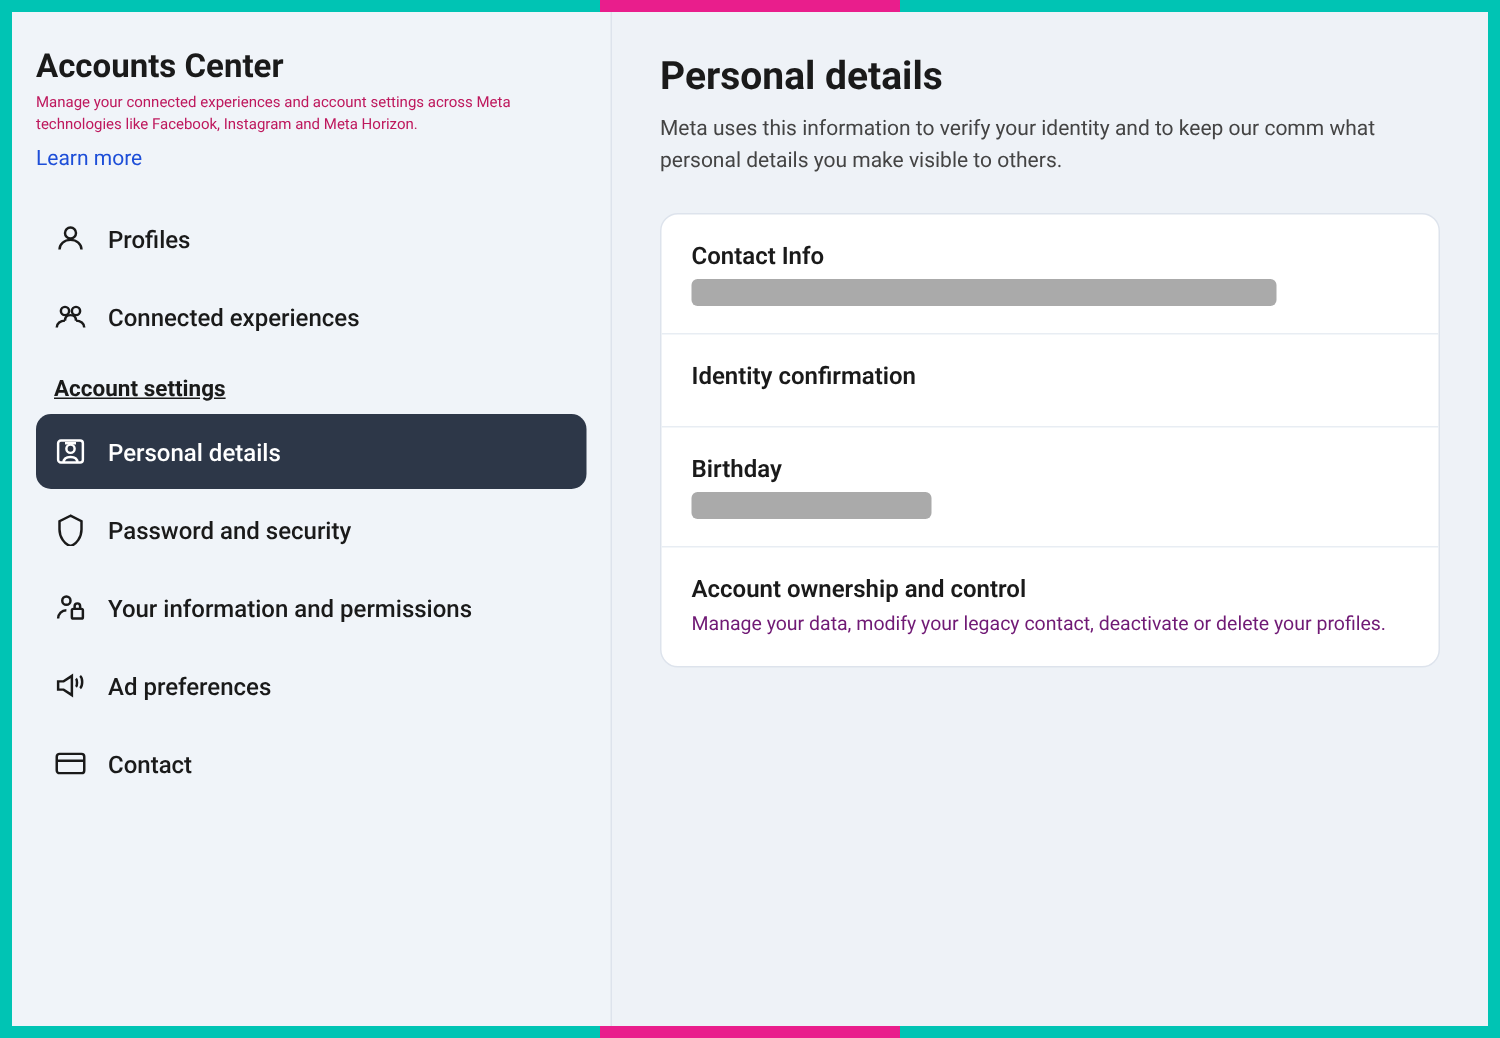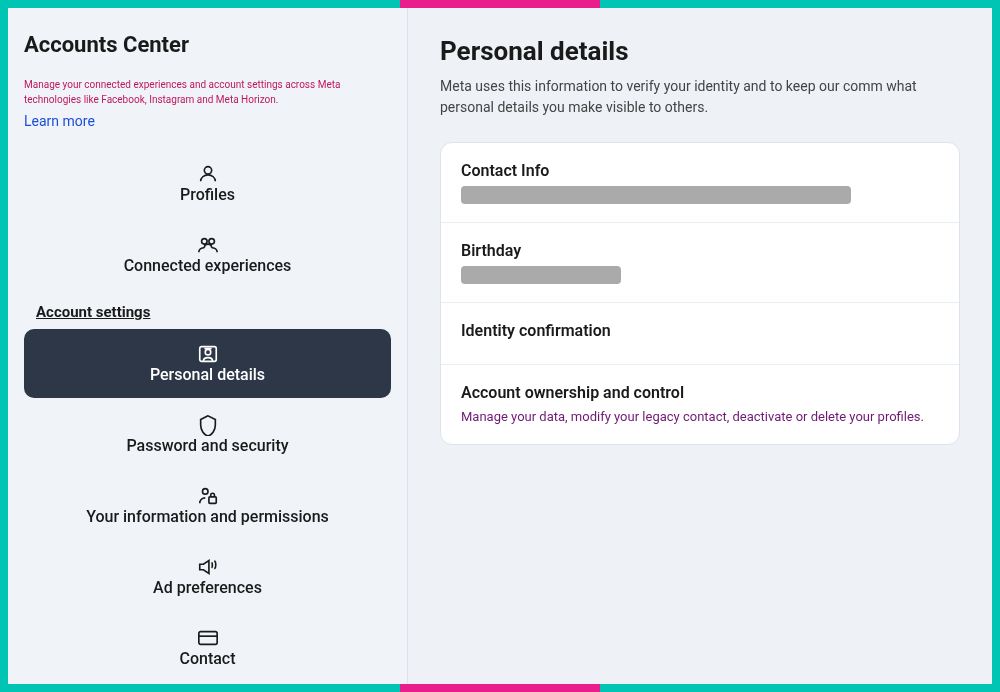--- a/index.html
+++ b/index.html
@@ -73,21 +73,21 @@
       background: #f0f4f9;
       padding: 24px 16px;
       overflow-y: auto;
       border-right: 1px solid #dde3ec;
     }
 
     .sidebar-title {
       font-size: 22px;
       font-weight: 700;
       color: #1a1a1a;
-      margin-bottom: 20px;
+      margin-bottom: 4px;
     }
 
     .sidebar-description {
       font-size: 10px;
       color: #be185d;
       line-height: 1.5;
       margin-bottom: 4px;
     }
 
     .learn-more {
@@ -95,26 +95,26 @@
       font-size: 14px;
       text-decoration: none;
       display: inline-block;
       margin-bottom: 20px;
       cursor: pointer;
     }
 
     .nav-item {
       display: flex;
       align-items: center;
+      gap: 14px;
       padding: 14px 12px;
       border-radius: 10px;
       cursor: pointer;
       margin-bottom: 2px;
       color: #1a1a1a;
-      flex-direction: column;
     }
 
     .nav-item.active {
       background: #2d3748;
       color: #fff;
     }
 
     .nav-item-label {
       font-size: 16px;
       font-weight: 500;
@@ -314,26 +314,26 @@
     <p class="page-description">Meta uses this information to verify your identity and to keep our comm what personal details you make visible to others.</p>
 
     <div class="card">
 
       <div class="card-item">
         <div class="card-item-title">Contact Info</div>
         <div class="card-item-value" style="width: 390px;"></div>
       </div>
 
       <div class="card-item">
+        <div class="card-item-title">Identity confirmation</div>
+      </div>
+
+      <div class="card-item">
         <div class="card-item-title">Birthday</div>
         <div class="card-item-value" style="width: 160px;"></div>
-      </div>
-
-      <div class="card-item">
-        <div class="card-item-title">Identity confirmation</div>
       </div>
 
       <div class="card-item">
         <div class="card-item-title">Account ownership and control</div>
         <div class="card-item-description">Manage your data, modify your legacy contact, deactivate or delete your profiles.</div>
       </div>
 
     </div>
   </main>
 

